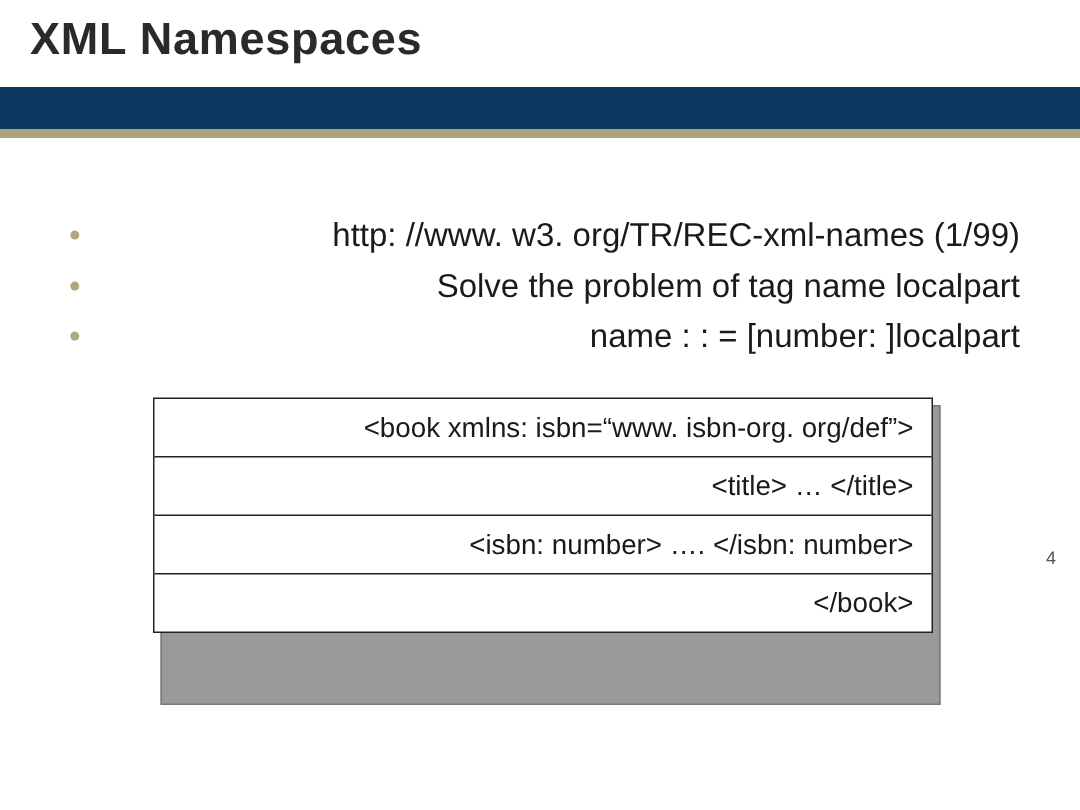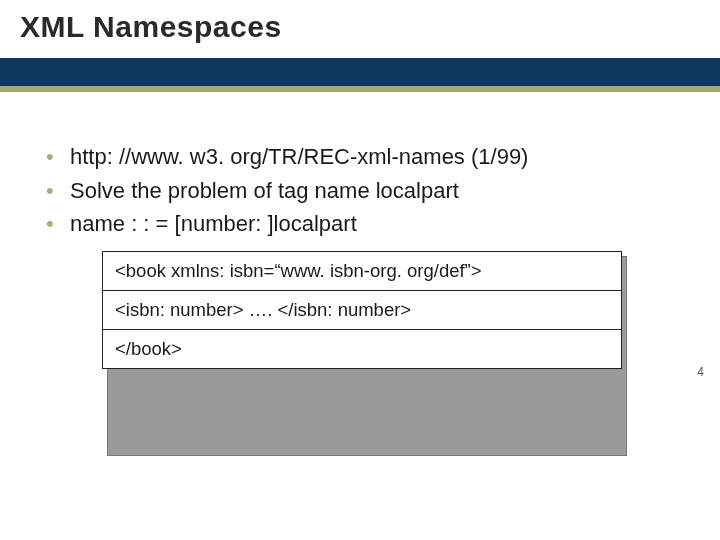--- a/index.html
+++ b/index.html
@@ -3,25 +3,25 @@
 <meta charset="utf-8">
 <style>
   * { margin: 0; padding: 0; box-sizing: border-box; }
   html, body { width: 720px; height: 540px; background: #fff; font-family: Verdana, Geneva, sans-serif; }
   .slide { width: 720px; height: 389px; position: relative; background: #fff; }
   .header-band { position: relative; width: 100%; }
   .title-area { padding: 10px 20px 14px 20px; }
   .title { font-family: Arial, "Arial Black", sans-serif; font-weight: 900; font-size: 30px; color: #2a2a2a; letter-spacing: 0.5px; }
   .stripe-dark { width: 100%; height: 28px; background: #0e3760; }
   .stripe-tan { width: 100%; height: 6px; background: #a9a27d; }
-  .content { padding: 46px 40px 0 40px; }
+  .content { padding: 46px 40px 0 40px; text-align: right; }
   ul.bullets { list-style: none; }
   ul.bullets li { position: relative; padding-left: 30px; margin: 4px 0; font-size: 22px; color: #1a1a1a; line-height: 1.35; }
   ul.bullets li::before { content: "•"; position: absolute; left: 6px; top: 0; color: #b0a87f; font-size: 22px; }
-  .code-box-wrap { margin: 12px 0 0 62px; position: relative; }
+  .code-box-wrap { margin: 26px 0 0 62px; position: relative; }
   .shadow-box { position: absolute; top: 5px; left: 5px; width: 520px; background: #9a9a9a; border: 1px solid #777; z-index: 0; }
   .code-box { position: relative; width: 520px; background: #fff; border: 1px solid #222; z-index: 1; }
   .code-box div.row { border-bottom: 1px solid #222; padding: 8px 12px; font-size: 18.5px; color: #1a1a1a; font-family: Verdana, sans-serif; }
   .code-box div.row:last-child { border-bottom: none; }
   .code-box .indent { padding-left: 36px; }
   .page-num { position: absolute; bottom: 10px; right: 16px; font-size: 12px; color: #555; }
 </style>
 </head>
 <body>
 
@@ -41,20 +41,21 @@
       <li>Solve the problem of tag name localpart</li>
       <li>name : : = [number: ]localpart</li>
     </ul>
 
     <div class="code-box-wrap">
       <div class="shadow-box">
         <div style="height:198px;"></div>
       </div>
       <div class="code-box">
         <div class="row">&lt;book xmlns: isbn=“www. isbn-org. org/def”&gt;</div>
+        <div class="row indent">&lt;title&gt; … &lt;/title&gt;</div>
         <div class="row indent">&lt;isbn: number&gt; …. &lt;/isbn: number&gt;</div>
         <div class="row">&lt;/book&gt;</div>
       </div>
     </div>
   </div>
 
   <div class="page-num">4</div>
 </div>
 
 </body></html>

